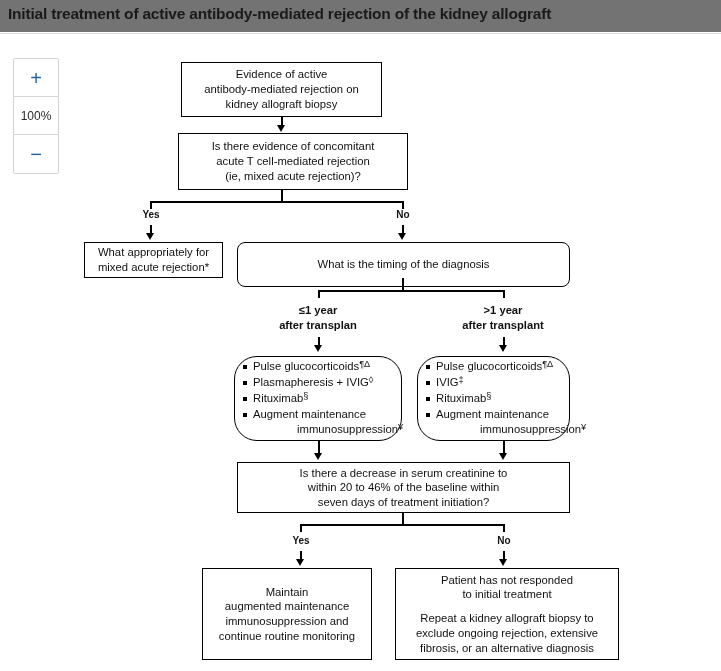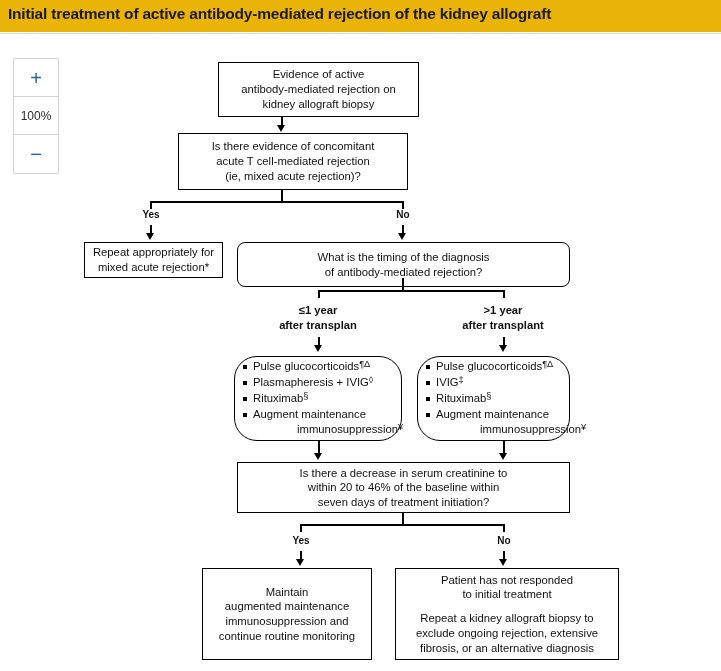--- a/index.html
+++ b/index.html
@@ -18,21 +18,21 @@
     height: 671px;
     background: #ffffff;
   }
 
   
   #header-bar {
     position: absolute;
     left: 0; top: 0;
     width: 721px;
     height: 32px;
-    background: #eab308;
+    background: #737373;
   }
   #page-title {
     position: absolute;
     left: 8px;
     top: 5px;
     font-size: 15.5px;
     font-weight: bold;
     color: #1a1a1a;
     letter-spacing: -0.2px;
     white-space: nowrap;
@@ -186,21 +186,21 @@
       <span class="zoom-sign">+</span>
     </div>
     <div class="zoom-cell" id="zoom-level-cell">100%</div>
     <div class="zoom-cell">
       <span class="zoom-sign">−</span>
     </div>
   </div>
 
   <div id="flow">
 
-    <div class="node" style="left:181px; top:62px; width:201px; height:55px;margin-left:37px;">
+    <div class="node" style="left:181px; top:62px; width:201px; height:55px;">
       <span class="line">Evidence of active</span>
       <span class="line">antibody-mediated rejection on</span>
       <span class="line">kidney allograft biopsy</span>
     </div>
 
     <div class="vline" style="left:281px; top:117px; height:10px;"></div>
     <div class="arrow" style="left:277px; top:125px;"></div>
 
     <div class="node" style="left:178px; top:133px; width:230px; height:57px;">
       <span class="line">Is there evidence of concomitant</span>
@@ -215,27 +215,26 @@
 
     <div class="branch-label" style="left:130px; top:209px; width:42px;">Yes</div>
     <div class="branch-label" style="left:382px; top:209px; width:42px;">No</div>
 
     <div class="vline" style="left:150px; top:225px; height:10px;"></div>
     <div class="arrow" style="left:146px; top:233px;"></div>
     <div class="vline" style="left:402px; top:225px; height:10px;"></div>
     <div class="arrow" style="left:398px; top:233px;"></div>
 
     <div class="node" style="left:84px; top:242px; width:139px; height:36px;">
-      <span class="line">Repeat appropriately for</span>
+      <span class="line">What appropriately for</span>
       <span class="line">mixed acute rejection*</span>
     </div>
 
     <div class="node" style="left:237px; top:242px; width:333px; height:45px;border-radius:8px;">
       <span class="line">What is the timing of the diagnosis</span>
-      <span class="line">of antibody-mediated rejection?</span>
     </div>
 
     <div class="vline" style="left:402px; top:278px; height:13px;"></div>
     <div class="hline" style="left:318px; top:290px; width:186px;"></div>
     <div class="vline" style="left:318px; top:290px; height:8px;"></div>
     <div class="vline" style="left:503px; top:290px; height:8px;"></div>
 
     <div class="branch-text" style="left:258px; top:303px; width:120px;">
       <span>≤1 year</span><br>
       <span>after transplan</span>

